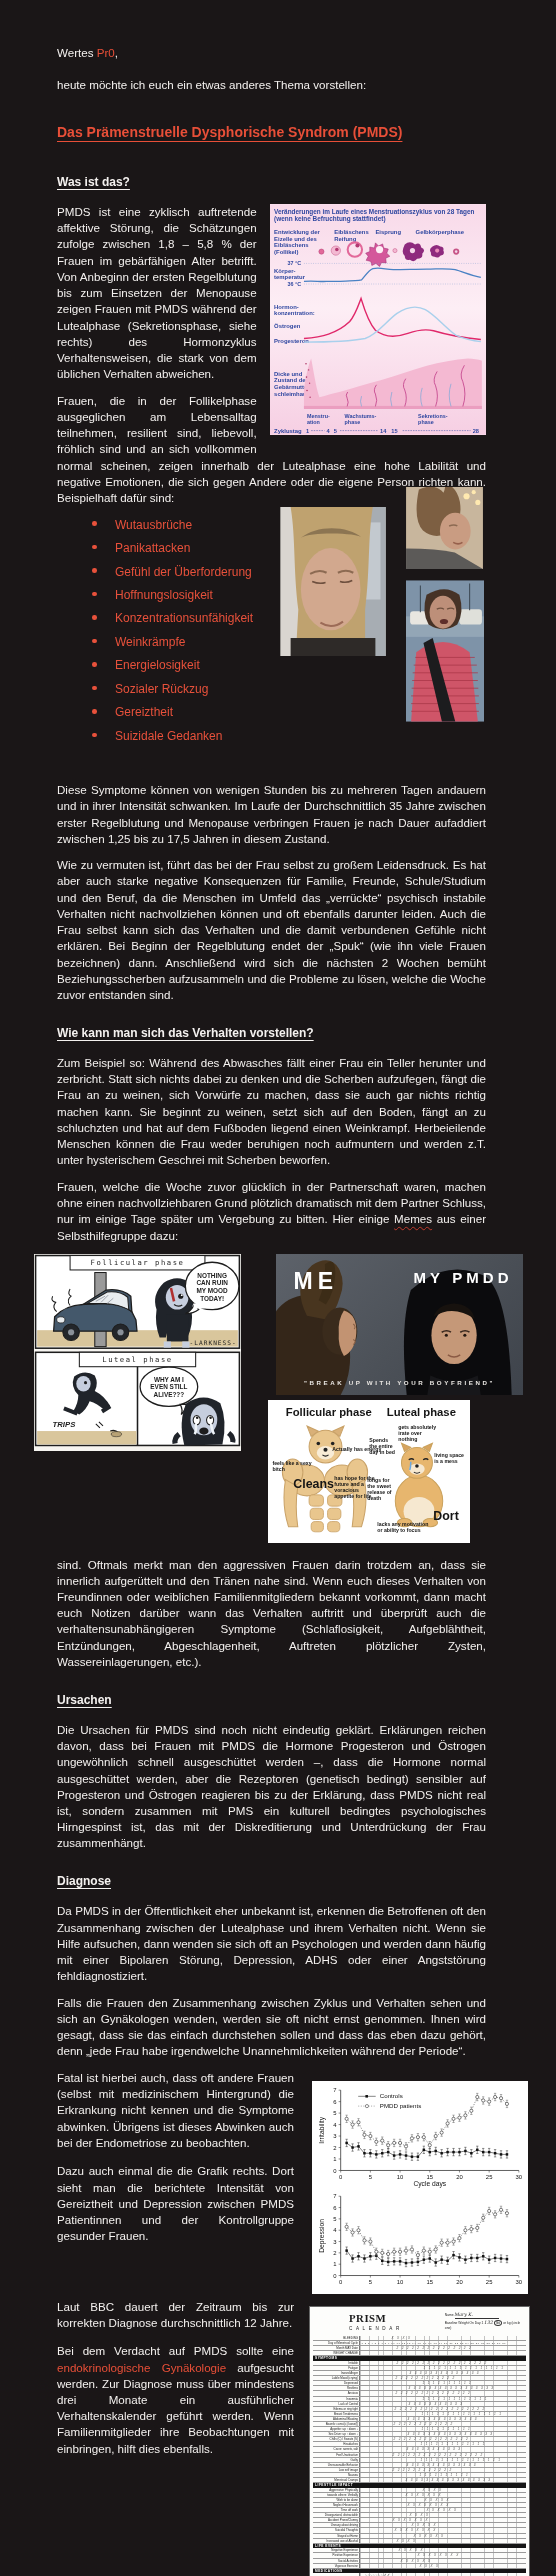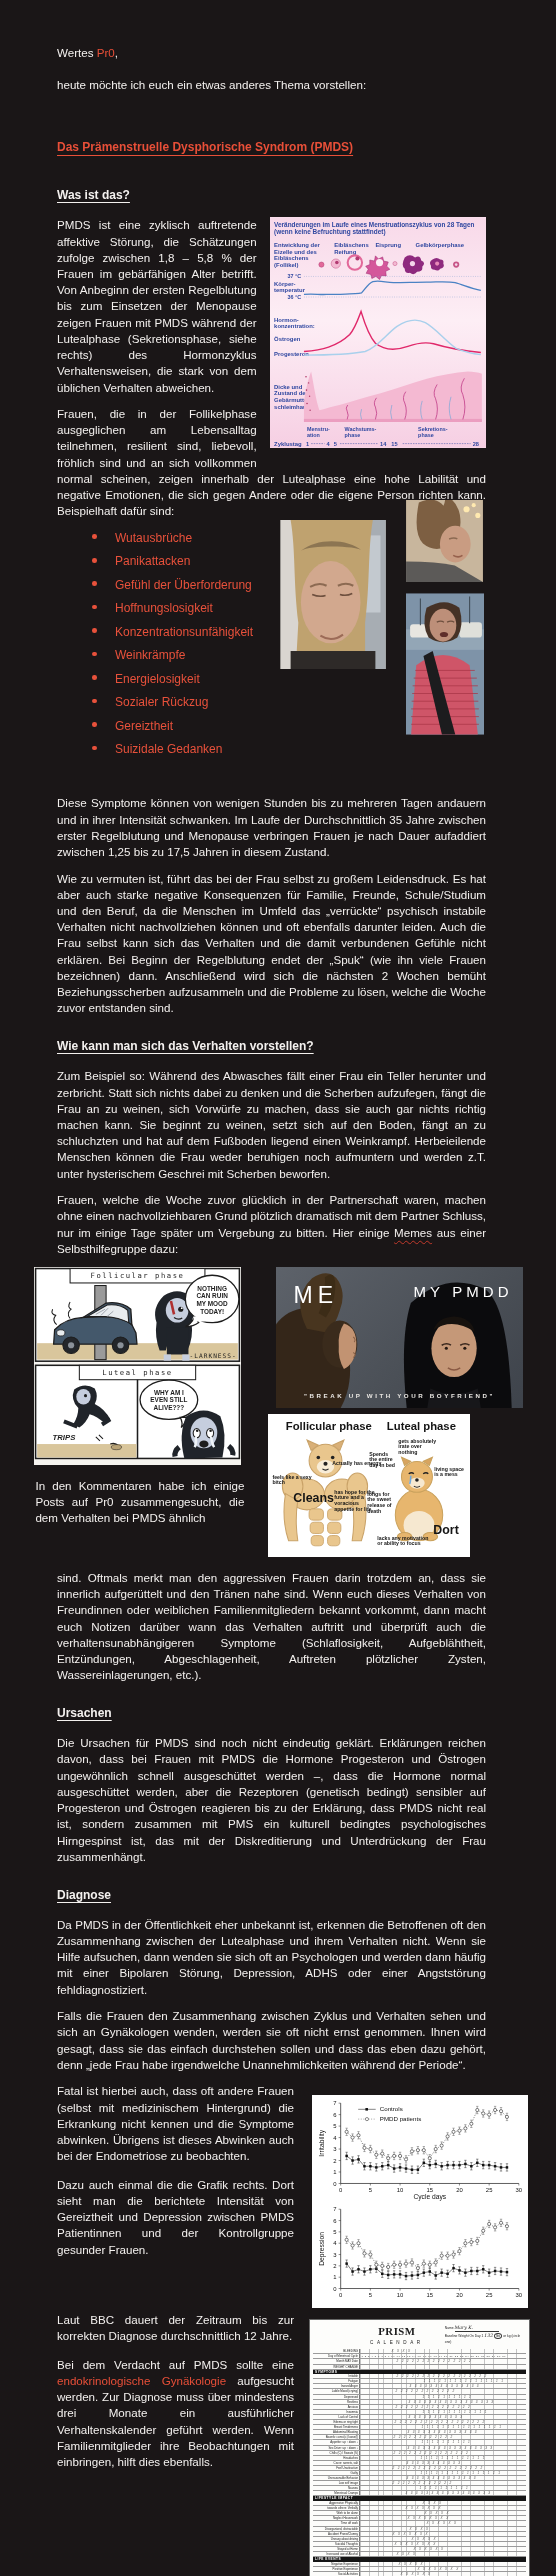--- a/index.html
+++ b/index.html
@@ -3,21 +3,21 @@
 <meta charset="utf-8">
 <style>
   html,body{margin:0;padding:0;background:#131011;}
   .page{position:relative;width:556px;min-height:3040px;margin:0 auto;background:#1a1617;
         color:#f4f1ef;font-family:"Liberation Sans",sans-serif;font-size:11.6px;line-height:1.4;
         box-sizing:border-box;padding:45px 70px 31px 57px;overflow:hidden;}
   p{margin:0 0 10.3px;}
   .just{text-align:justify;}
   .accent{color:#e84f38;}
   .sq{text-decoration-line:underline;text-decoration-style:wavy;text-decoration-color:#c0392b;text-decoration-thickness:0.5px;text-underline-offset:2.6px;}
-  h1.title{font-size:12px;line-height:1.35;color:#e84f38;font-weight:700;margin:46px 0 32px;
+  h1.title{font-size:14px;line-height:1.35;color:#e84f38;font-weight:700;margin:30px 0 32px;
            text-decoration:underline;text-underline-offset:3.6px;}
   h2.sec{font-size:12px;font-weight:700;margin:21.6px 0 13.4px;text-decoration:underline;text-underline-offset:2.6px;}
   .greet{margin-bottom:15.5px;}
   
   .fr{float:right;}
   .clear{clear:both;}
   .cols{display:flex;align-items:flex-start;gap:11.3px;}
   .cols .txt{flex:1;min-width:0;}
   .memerow{margin:3.1px -19.6px 2.1px -21.6px;display:flex;gap:27px;align-items:flex-start;}
   .memerow .mleft{width:209px;flex:0 0 209px;}
@@ -31,37 +31,37 @@
   .cycle-fig{width:216px;height:231px;margin:1px 0 8.2px 13.4px;background:#fbe7f1;}
   
   .photos{position:relative;width:206px;height:236px;margin:-30px 0 5.2px 13.4px;}
   .photo{position:absolute;overflow:hidden;}
   .photo svg{display:block;}
   
   .comic{width:207px;margin-left:-1px;background:#f6f4f0;}
   
   .meme-me{position:relative;width:247px;height:141px;margin-left:4.6px;
            background:linear-gradient(135deg,#5d626a 0%,#4c5158 55%,#3e434b 100%);overflow:hidden;}
-  .meme-me .big{position:absolute;color:#fff;font-weight:400;letter-spacing:5.2px;}
+  .meme-me .big{position:absolute;color:#fff;font-weight:700;letter-spacing:5.2px;}
   .meme-me .t-me{top:11.3px;left:17.5px;font-size:23px;}
   .meme-me .t-pmdd{top:13.4px;right:10.3px;font-size:15px;letter-spacing:4.1px;}
   .meme-me .cap{position:absolute;bottom:7.2px;left:0;right:0;text-align:center;color:#e9e6e2;
                 font-size:6.2px;letter-spacing:2.6px;font-weight:700;}
   
   .doge{position:relative;width:202px;height:143px;margin:5.2px 0 0 -3.1px;background:#fff;color:#151515;}
   .doge .ttl{position:absolute;top:5.2px;font-size:11.3px;font-weight:800;}
   .doge .lab{position:absolute;font-size:5.2px;font-weight:700;line-height:1.15;}
   .doge .big{font-size:12.4px;font-weight:700;}
   
   .chartfig{background:#fff;width:216px;box-sizing:border-box;padding:4.6px 4.6px 2.1px;margin:11.3px 0 0 6.7px;}
   
   .prism{background:#fdfdfb;width:221px;box-sizing:border-box;border:0.5px solid #666;
          padding:4.1px 3.1px 3.1px;color:#1c1c1c;margin:7.2px 0 0 3.6px;}
   .prism-head{display:flex;align-items:flex-start;margin-bottom:3.1px;}
-  .prism-titles{flex:1;text-align:center;padding-left:36px;}
+  .prism-titles{flex:1;padding-left:36px;}
   .prism-title{font-size:10.8px;font-weight:800;letter-spacing:0.5px;font-family:"Liberation Serif",serif;}
   .prism-sub{font-size:4.6px;letter-spacing:3.6px;margin-top:0.5px;}
   .prism-nm{width:81px;font-size:3.3px;line-height:1.6;text-align:left;}
   .prism-nm .hand{font-family:"DejaVu Serif",serif;font-style:italic;font-size:4.6px;}
   .prism-nm .u{border-bottom:0.5px solid #333;display:inline-block;min-width:44px;}
   .prism-nm .circ{border:0.5px solid #333;border-radius:50%;padding:0 1px;}
   .prow{display:flex;height:4.1px;border-bottom:0.5px solid #9b9b9b;}
   .prow .lbl{width:45px;font-size:2.9px;line-height:4.1px;text-align:right;padding-right:1.5px;
              white-space:nowrap;overflow:hidden;color:#222;}
   .prow .cells{flex:1;position:relative;border-left:0.5px solid #777;overflow:hidden;
@@ -342,21 +342,20 @@
             <path d="M316,314 a7,9 0 1,0 0.1,0z" fill="#fff" stroke="#1d1d1d" stroke-width="2"></path>
             <circle cx="317" cy="318" r="2.5" fill="#1d1d1d"></circle>
             <path d="M342,314 a7,9 0 1,0 0.1,0z" fill="#fff" stroke="#1d1d1d" stroke-width="2"></path>
             <circle cx="343" cy="318" r="2.5" fill="#1d1d1d"></circle>
             <path d="M314,330 q2,14 -2,20 M344,330 q2,14 6,20" stroke="#eef3f8" stroke-width="5" fill="none"></path>
             <ellipse cx="330" cy="344" rx="9" ry="7" fill="#1d1d1d"></ellipse>
             <path d="M282,350 q-10,8 -8,18 M378,348 q10,8 8,18" stroke="#20242a" stroke-width="10" fill="none"></path>
           </g>
         </svg>
       </div>
-      <p class="just" style="margin:13.4px 0 0;">In den Kommentaren habe ich einige Posts auf Pr0 zusammengesucht, die dem Verhalten bei PMDS ähnlich</p>
     </div>
     <div class="mright">
       <div class="meme-me">
         <svg width="247" height="141" viewBox="0 0 480 274" style="position:absolute;left:0;top:0;">
           <g>
             <ellipse cx="58" cy="200" rx="86" ry="120" fill="#342619"></ellipse>
             <path d="M60,120 q-30,-60 10,-98 q34,-22 52,6 q14,26 2,56 q-8,28 -24,44z" fill="#48351f"></path>
             <path d="M95,20 q22,-18 20,22 q-2,34 -18,56 l-14,-8 q14,-34 12,-70z" fill="#3c2c17"></path>
             <ellipse cx="124" cy="150" rx="34" ry="46" fill="#3a2b1c"></ellipse>
             <path d="M132,110 q26,8 24,44 q-2,34 -24,44 q-12,-20 -10,-44 q-2,-26 10,-44z" fill="#c29372"></path>

